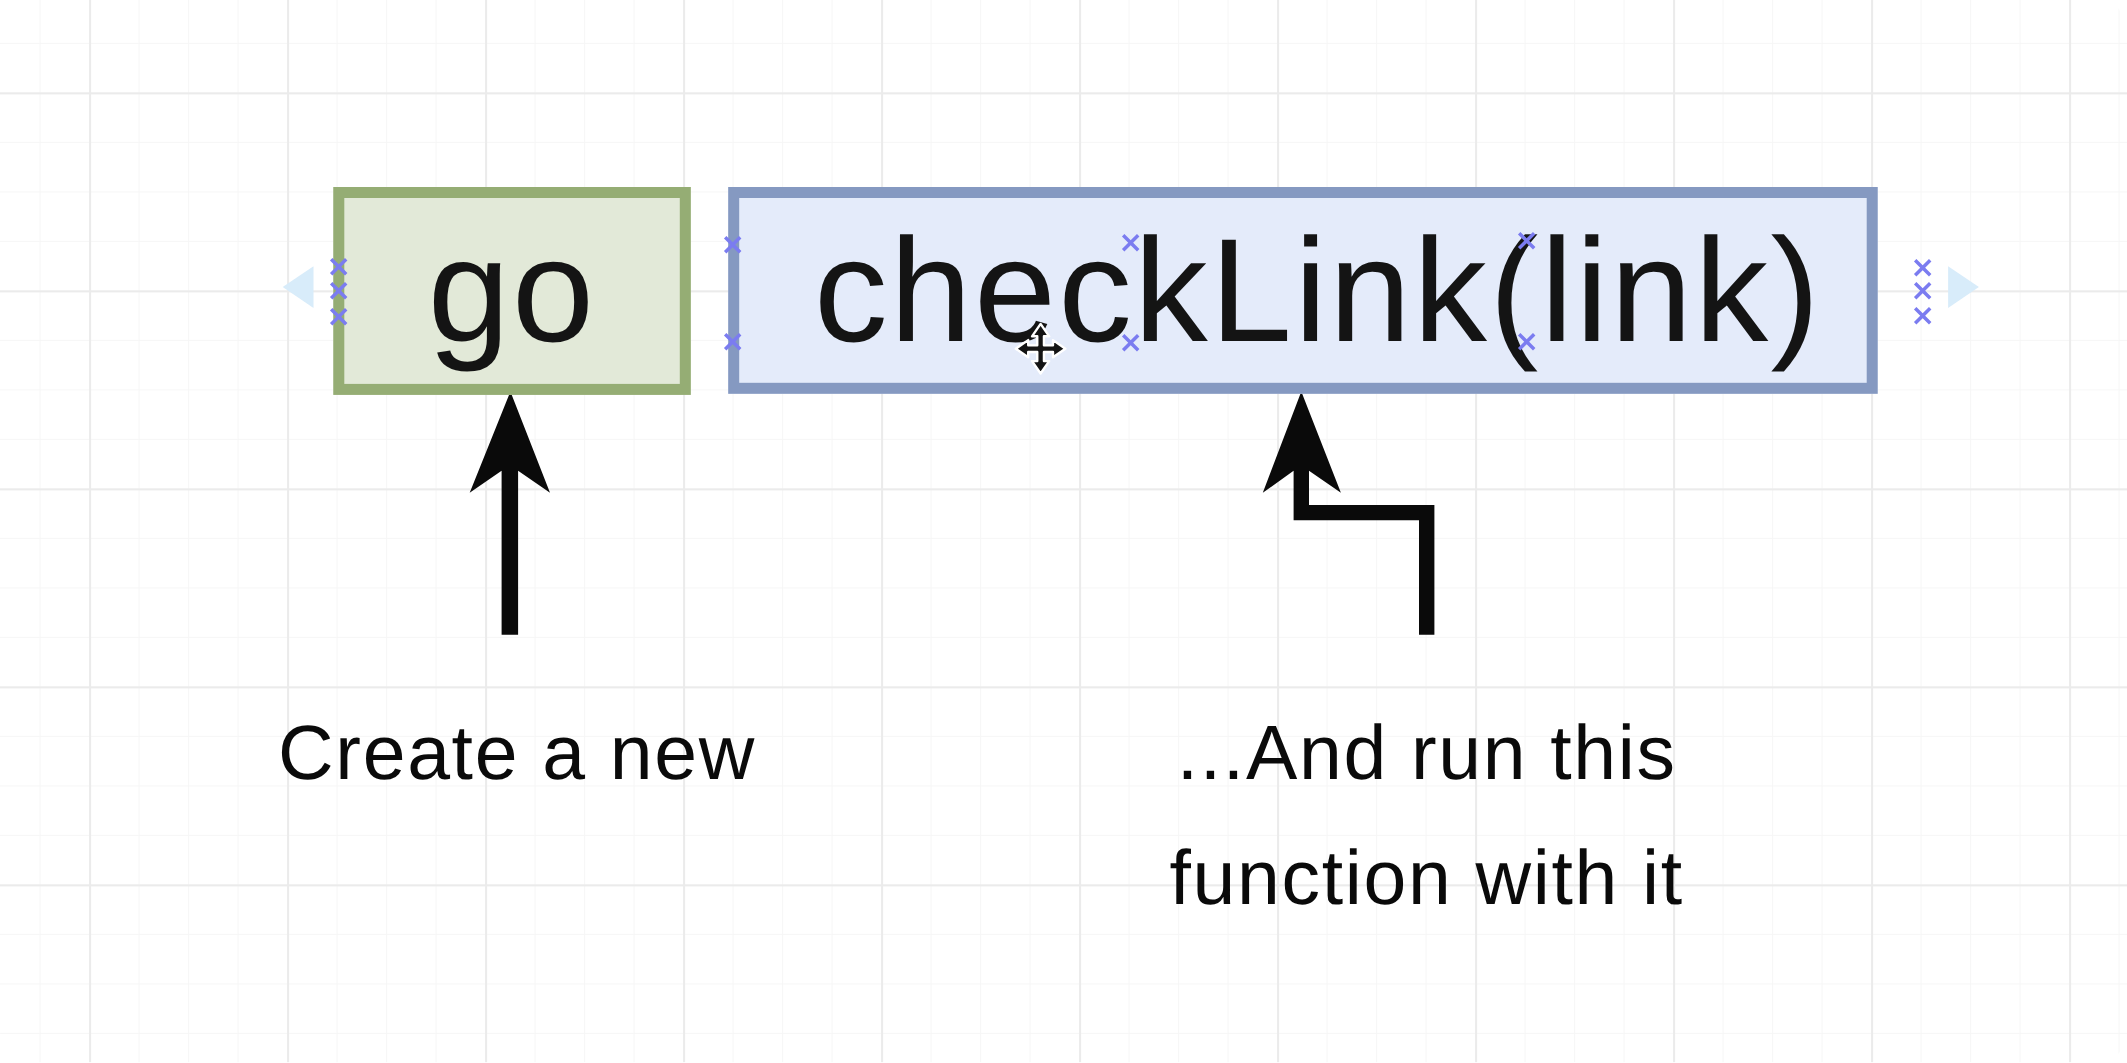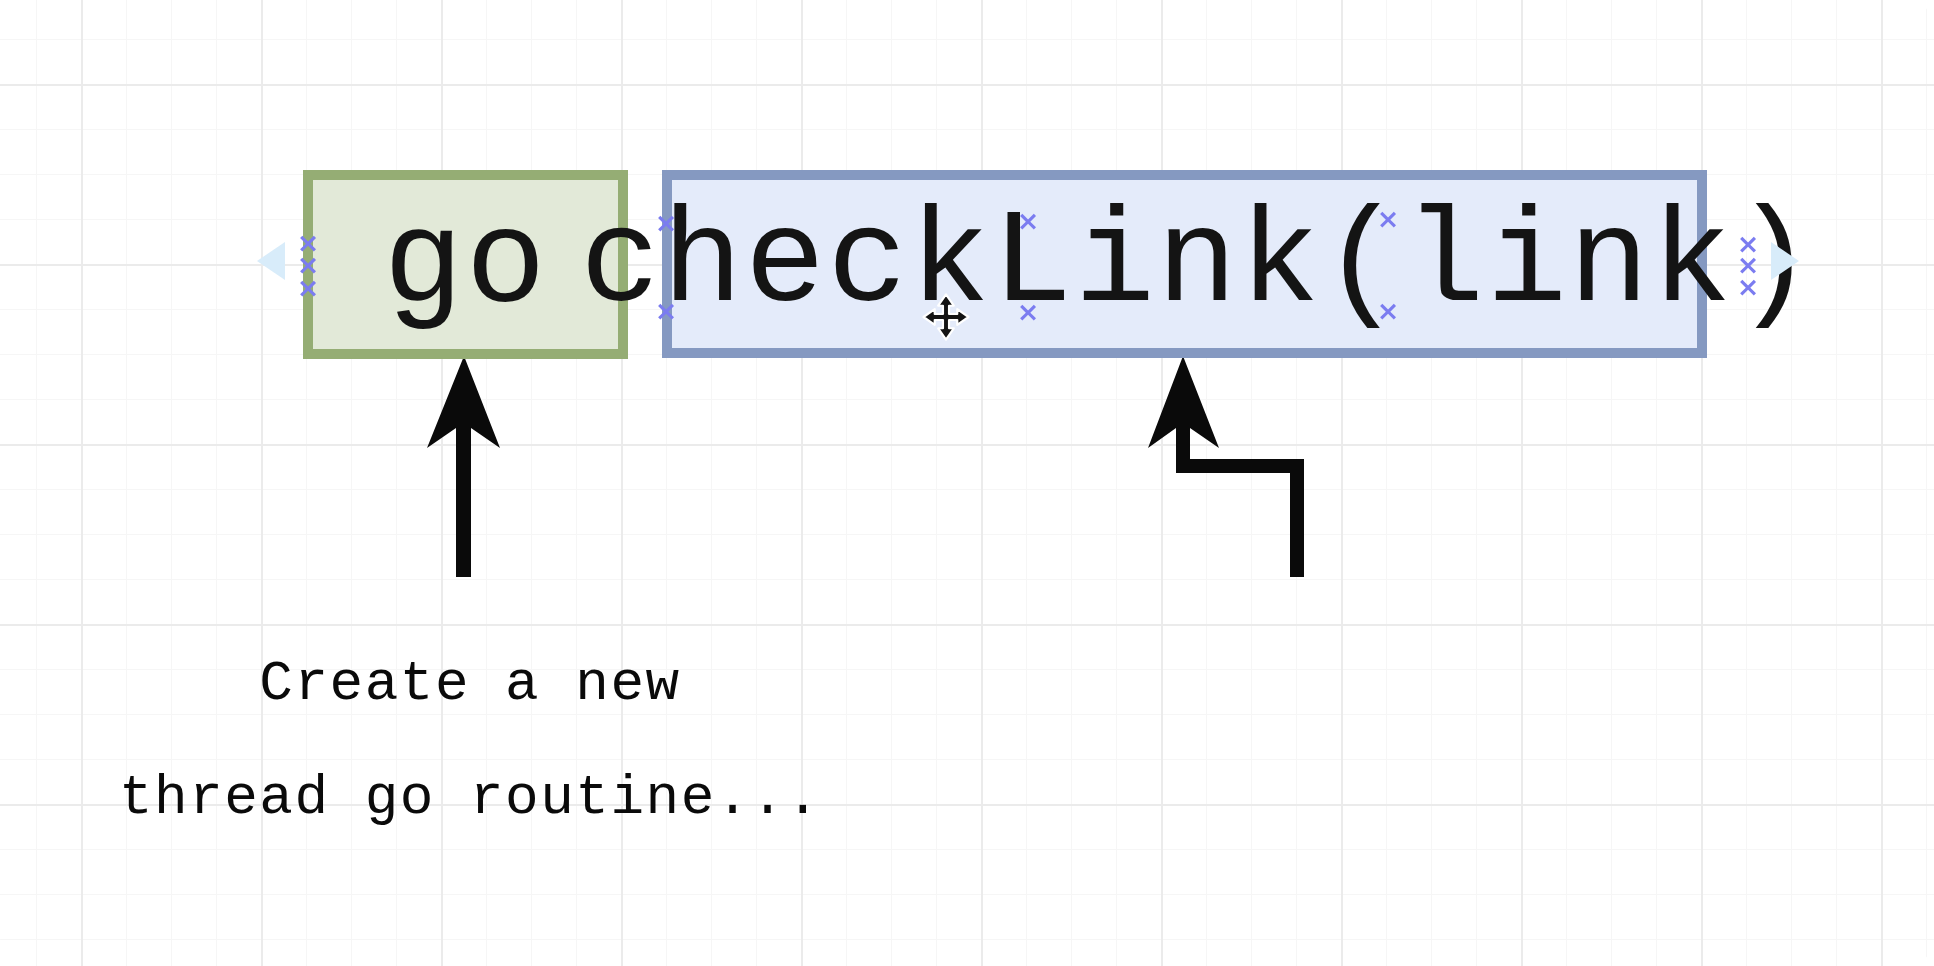--- a/index.html
+++ b/index.html
@@ -9,21 +9,21 @@
     overflow:hidden;
     background-color:#ffffff;
     
     background-image:
       linear-gradient(to right, #ebebeb 2px, transparent 2px),
       linear-gradient(to bottom, #ebebeb 2px, transparent 2px),
       linear-gradient(to right, #f6f6f6 1px, transparent 1px),
       linear-gradient(to bottom, #f6f6f6 1px, transparent 1px);
     background-size:180px 180px,180px 180px,45px 45px,45px 45px;
     background-position:81px 0,0 84px,36px 0,0 39px;
-    font-family:Liberation Mono, monospace;
+    font-family:Liberation Sans, sans-serif;
     border-radius:28px;
   }
   .node{
     position:absolute;
     box-sizing:border-box;
     display:flex;align-items:center;justify-content:center;
     color:#141414;
     font-size:134px;
     letter-spacing:2px;
     white-space:nowrap;
@@ -34,21 +34,21 @@
   }
   .node-check{
     left:662px;top:170px;width:1045px;height:188px;
     background:#e4ebfa;border:10px solid #8599c1;padding-left:27px;
   }
   .caption{
     position:absolute;
     width:800px;
     text-align:center;
     color:#0a0a0a;
-    font-size:56px;
+    font-size:70px;
     line-height:114px;
     letter-spacing:1.5px;
     white-space:nowrap;
   }
   .caption-go{left:70px;top:627px;}
   .caption-check{left:897px;top:627px;}
   .arrows{position:absolute;left:0;top:0;pointer-events:none;}
   .arrows polygon{pointer-events:auto;}
   
   .cp{
@@ -91,23 +91,26 @@
   <div class="node node-go">
     <span>go</span>
   </div>
 
   <div class="node node-check">
     <span>checkLink(link)</span>
   </div>
 
   <div class="caption caption-go">
     <div>Create a new</div>
-    <div>thread go routine...</div>
   </div>
 
+  <div class="caption caption-check">
+    <div>...And run this</div>
+    <div>function with it</div>
+  </div>
 
   <div class="tri tri-left"></div>
   <div class="tri tri-right"></div>
 
   <span class="cp" style="left:308px;top:243px"></span>
   <span class="cp" style="left:308px;top:265px"></span>
   <span class="cp" style="left:308px;top:288px"></span>
 
   <span class="cp" style="left:666px;top:223px"></span>
   <span class="cp" style="left:666px;top:311px"></span>

